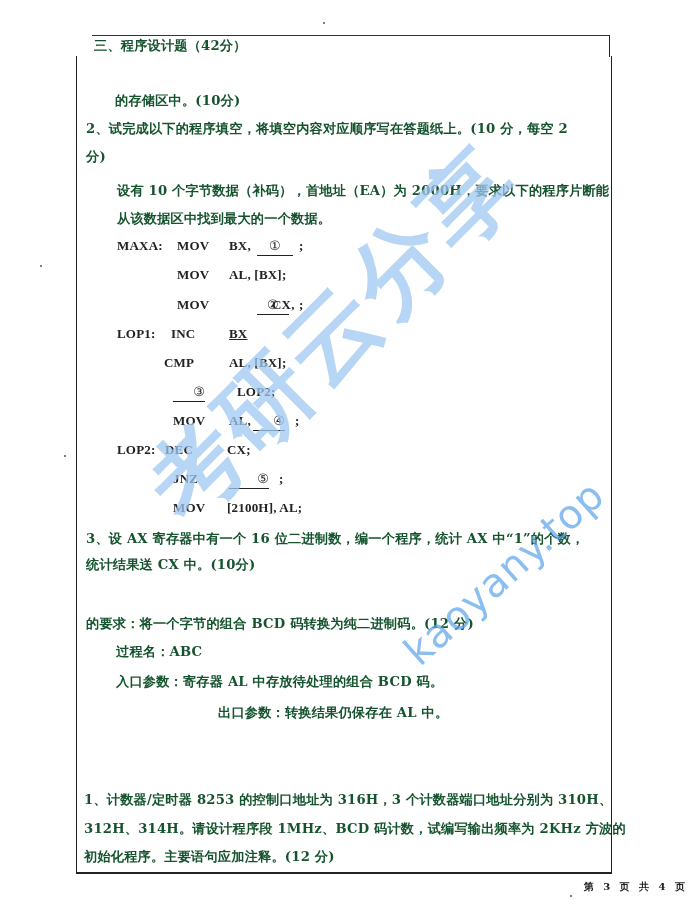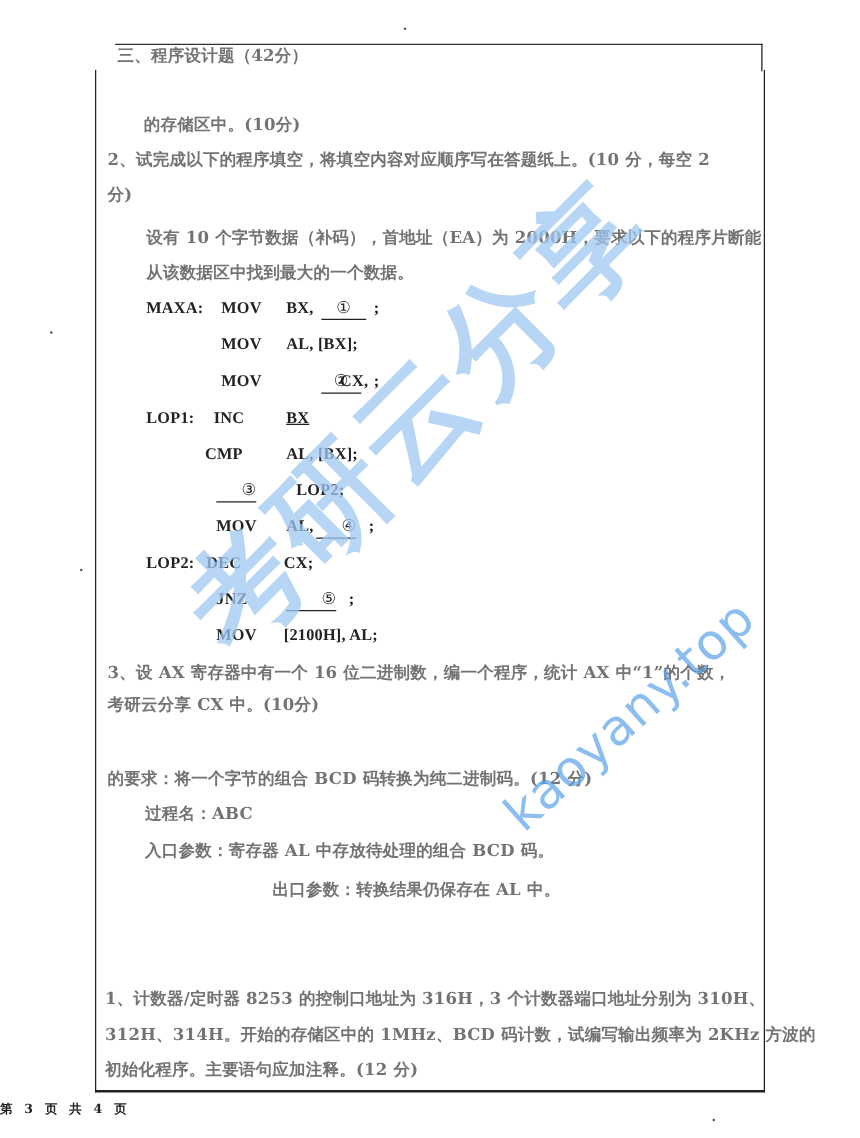--- a/index.html
+++ b/index.html
@@ -10,26 +10,26 @@
   }
   .page { position: absolute; left: 0; top: 0; width: 688px; height: 910px; }
   .topline { position: absolute; left: 92px; top: 35px; width: 518px; height: 0; border-top: 1.5px solid #333; }
   .frame {
     position: absolute; left: 76px; top: 56px; width: 534px; height: 816px;
     border-left: 1.5px solid #222; border-right: 1.5px solid #222; border-bottom: 2px solid #222;
   }
   .frame-top-right { position: absolute; left: 609px; top: 35px; width: 0; height: 22px; border-left: 1.5px solid #222; }
   .line {
     position: absolute; font-size: 13.2px; line-height: 18px; white-space: nowrap;
-    letter-spacing: 0.2px; font-weight: bold; color: #737373;
+    letter-spacing: 0.2px; font-weight: bold; color: #14532d;
   }
   .code { font-family: "Liberation Serif", "DejaVu Serif", serif; font-size: 13px; font-weight: bold; color: #222; }
   .c-label { position: absolute; }
   .blank { display: inline-block; border-bottom: 1px solid #222; text-align: center; font-weight: normal; }
-  .footer { position: absolute; top: 880px; left: 0; width: 688px; text-align: left; font-size: 10px; font-weight: bold; letter-spacing: 3px; color: #222; }
+  .footer { position: absolute; top: 880px; left: 0; width: 688px; text-align: right; font-size: 10px; font-weight: bold; letter-spacing: 3px; color: #222; }
   .wm { position: absolute; color: #9fc8f2; opacity: 0.75; pointer-events: none; font-family: "DejaVu Serif", serif; }
   .wm-cn { left: 120px; top: 460px; font-size: 92px; font-weight: bold; transform: rotate(-45deg); transform-origin: left top; letter-spacing: 4px; }
   .wm-url { left: 395px; top: 640px; font-size: 40px; transform: rotate(-42deg); transform-origin: left top; font-family: "DejaVu Sans", sans-serif; color: #5aa2ea; opacity: 0.7; letter-spacing: 1px; }
   .dot { position: absolute; width: 2px; height: 2px; background: #555; border-radius: 1px; }
 </style>
 </head>
 <body>
 
 <div class="page">
 
@@ -104,29 +104,29 @@
       <span class="c-label" style="left:162px;">;</span>
     </div>
 
     <div class="line code" style="top:499px; left:117px;">
       <span class="c-label" style="left:56px;">MOV</span>
       <span class="c-label" style="left:110px;">[2100H], AL;</span>
     </div>
   </div>
 
   <div class="line" style="left:86px; top:530px;">3、设 AX 寄存器中有一个 16 位二进制数，编一个程序，统计 AX 中“1”的个数，</div>
-  <div class="line" style="left:86px; top:556px;">考研云分享 CX 中。(10分)</div>
+  <div class="line" style="left:86px; top:556px;">统计结果送 CX 中。(10分)</div>
 
   <div class="line" style="left:86px; top:615px;">的要求：将一个字节的组合 BCD 码转换为纯二进制码。(12 分)</div>
   <div class="line" style="left:116px; top:643px;">过程名：ABC</div>
   <div class="line" style="left:116px; top:673px;">入口参数：寄存器 AL 中存放待处理的组合 BCD 码。</div>
   <div class="line" style="left:218px; top:704px;">出口参数：转换结果仍保存在 AL 中。</div>
 
   <div class="line" style="left:84px; top:791px;text-align:center;">1、计数器/定时器 8253 的控制口地址为 316H，3 个计数器端口地址分别为 310H、</div>
-  <div class="line" style="left:84px; top:820px;">312H、314H。开始的存储区中的 1MHz、BCD 码计数，试编写输出频率为 2KHz 方波的</div>
+  <div class="line" style="left:84px; top:820px;">312H、314H。请设计程序段 1MHz、BCD 码计数，试编写输出频率为 2KHz 方波的</div>
   <div class="line" style="left:84px; top:848px;">初始化程序。主要语句应加注释。(12 分)</div>
 
   <div class="footer">第 3 页 共 4 页</div>
 
   <div class="dot" style="left:323px; top:22px;"></div>
   <div class="dot" style="left:40px; top:265px;"></div>
   <div class="dot" style="left:64px; top:455px;"></div>
   <div class="dot" style="left:570px; top:895px;"></div>
 
   <div class="wm wm-cn">考研云分享</div>

